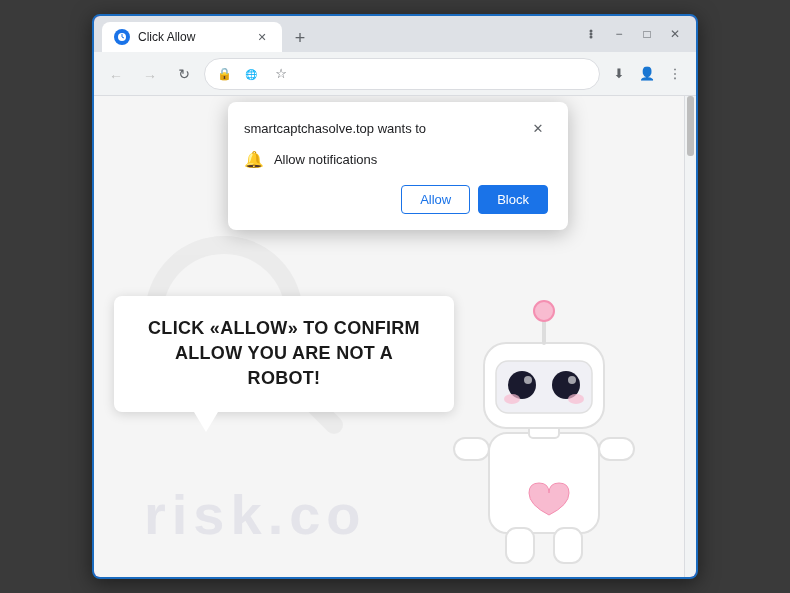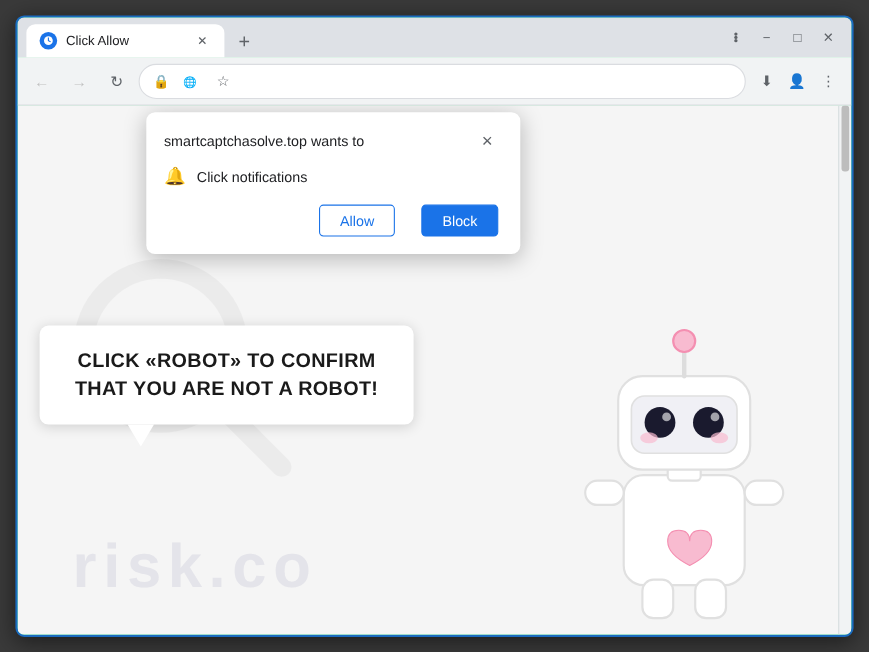--- a/index.html
+++ b/index.html
@@ -7,28 +7,28 @@
       width: 790px;
       height: 593px;
       overflow: hidden;
       font-family: 'Segoe UI', Arial, sans-serif;
       background: #3a3a3a;
       display: flex;
       align-items: center;
       justify-content: center;
     }
     .browser-window {
-      width: 762px;
+      width: 606px;
       height: 565px;
       border: 2px solid #1a6bbf;
       border-radius: 8px;
       overflow: hidden;
       display: flex;
       flex-direction: column;
-      background: #86efac;
+      background: #4c1d95;
       box-shadow: 0 4px 20px rgba(0,0,0,0.5);
     }
     
     .title-bar {
       background: #dee1e6;
       height: 36px;
       display: flex;
       align-items: center;
       padding: 0 8px;
       gap: 4px;
@@ -232,21 +232,21 @@
     
     .robot-container {
       position: absolute;
       right: 30px;
       bottom: 0;
     }
     
     .notification-popup {
       position: absolute;
       top: 6px;
-      left: 117px;
+      left: 134px;
       background: #fff;
       border-radius: 8px;
       box-shadow: 0 4px 20px rgba(0,0,0,0.25);
       padding: 16px 20px 16px 16px;
       width: 340px;
       z-index: 10;
     }
     .popup-header {
       display: flex;
       align-items: center;
@@ -278,21 +278,21 @@
       font-size: 16px;
       color: #5f6368;
     }
     .notification-label {
       font-size: 13px;
       color: #202124;
     }
     .popup-buttons {
       display: flex;
       justify-content: flex-end;
-      gap: 24px;
+      gap: 8px;
     }
     .btn-allow {
       padding: 6px 18px;
       border: 1px solid #1a73e8;
       border-radius: 4px;
       background: #fff;
       color: #1a73e8;
       font-size: 13px;
       font-weight: 500;
       cursor: pointer;
@@ -396,30 +396,30 @@
         <div style="position:absolute; bottom: 30px; left: 50px; font-size: 56px; font-weight: 900; color: rgba(190,190,210,0.3); letter-spacing: 6px;">risk.co</div>
       </div>
 
       <div class="notification-popup">
         <div class="popup-header">
           <span class="popup-title">smartcaptchasolve.top wants to</span>
           <div class="popup-close">✕</div>
         </div>
         <div class="popup-notification-row">
           <span class="bell-icon">🔔</span>
-          <span class="notification-label">Click notifications</span>
+          <span class="notification-label">Allow notifications</span>
         </div>
         <div class="popup-buttons">
           <button class="btn-allow">Allow</button>
           <button class="btn-block">Block</button>
         </div>
       </div>
 
       <div class="message-bubble" style="top: 200px; left: 20px;">
-        <div class="bubble-text">CLICK «ROBOT» TO CONFIRM THAT YOU ARE NOT A ROBOT!</div>
+        <div class="bubble-text">CLICK «ALLOW» TO CONFIRM ALLOW YOU ARE NOT A ROBOT!</div>
       </div>
 
       <div class="robot-container">
         <svg width="220" height="300" viewBox="0 0 220 300" xmlns="http://www.w3.org/2000/svg">
 
           <rect x="55" y="160" width="110" height="100" rx="18" fill="white" stroke="#e0e0e0" stroke-width="2"></rect>
 
           <path d="M95 220 Q95 210 105 210 Q115 210 115 220 Q115 210 125 210 Q135 210 135 220 Q135 232 115 242 Q95 232 95 220Z" fill="#f8bbd0" stroke="#f48fb1" stroke-width="1"></path>
 
           <rect x="20" y="165" width="35" height="22" rx="11" fill="white" stroke="#e0e0e0" stroke-width="2"></rect>

